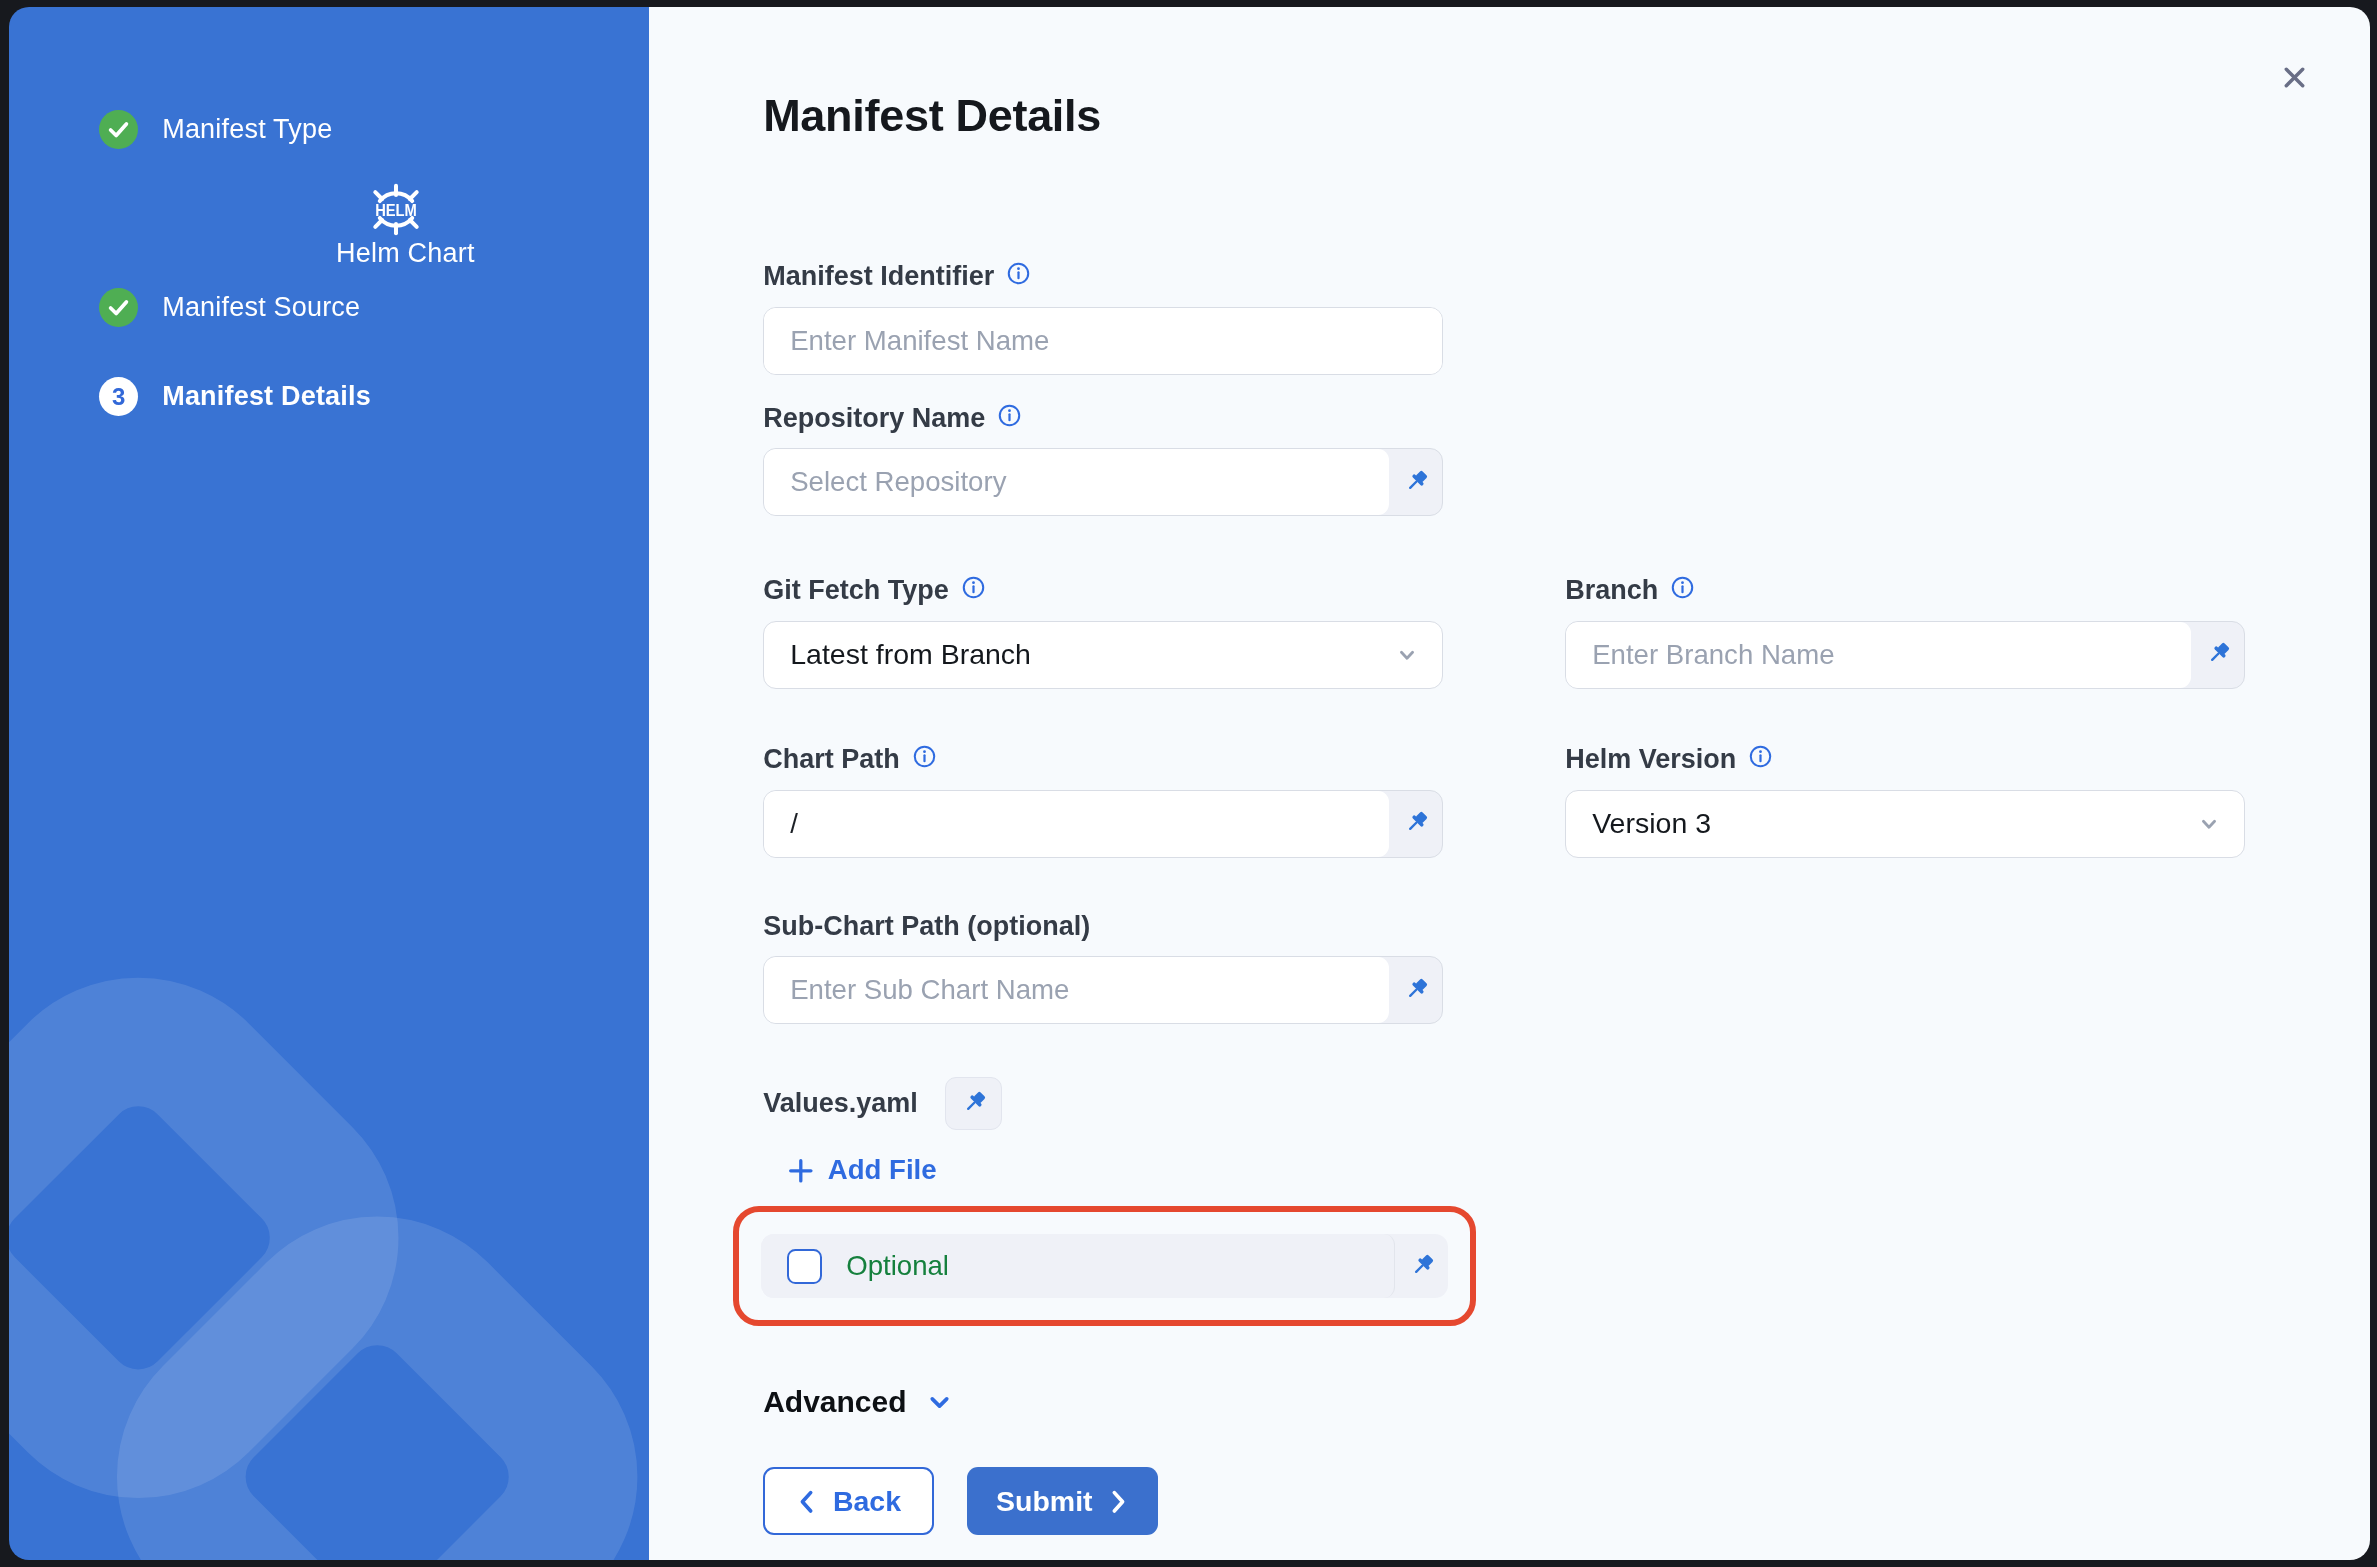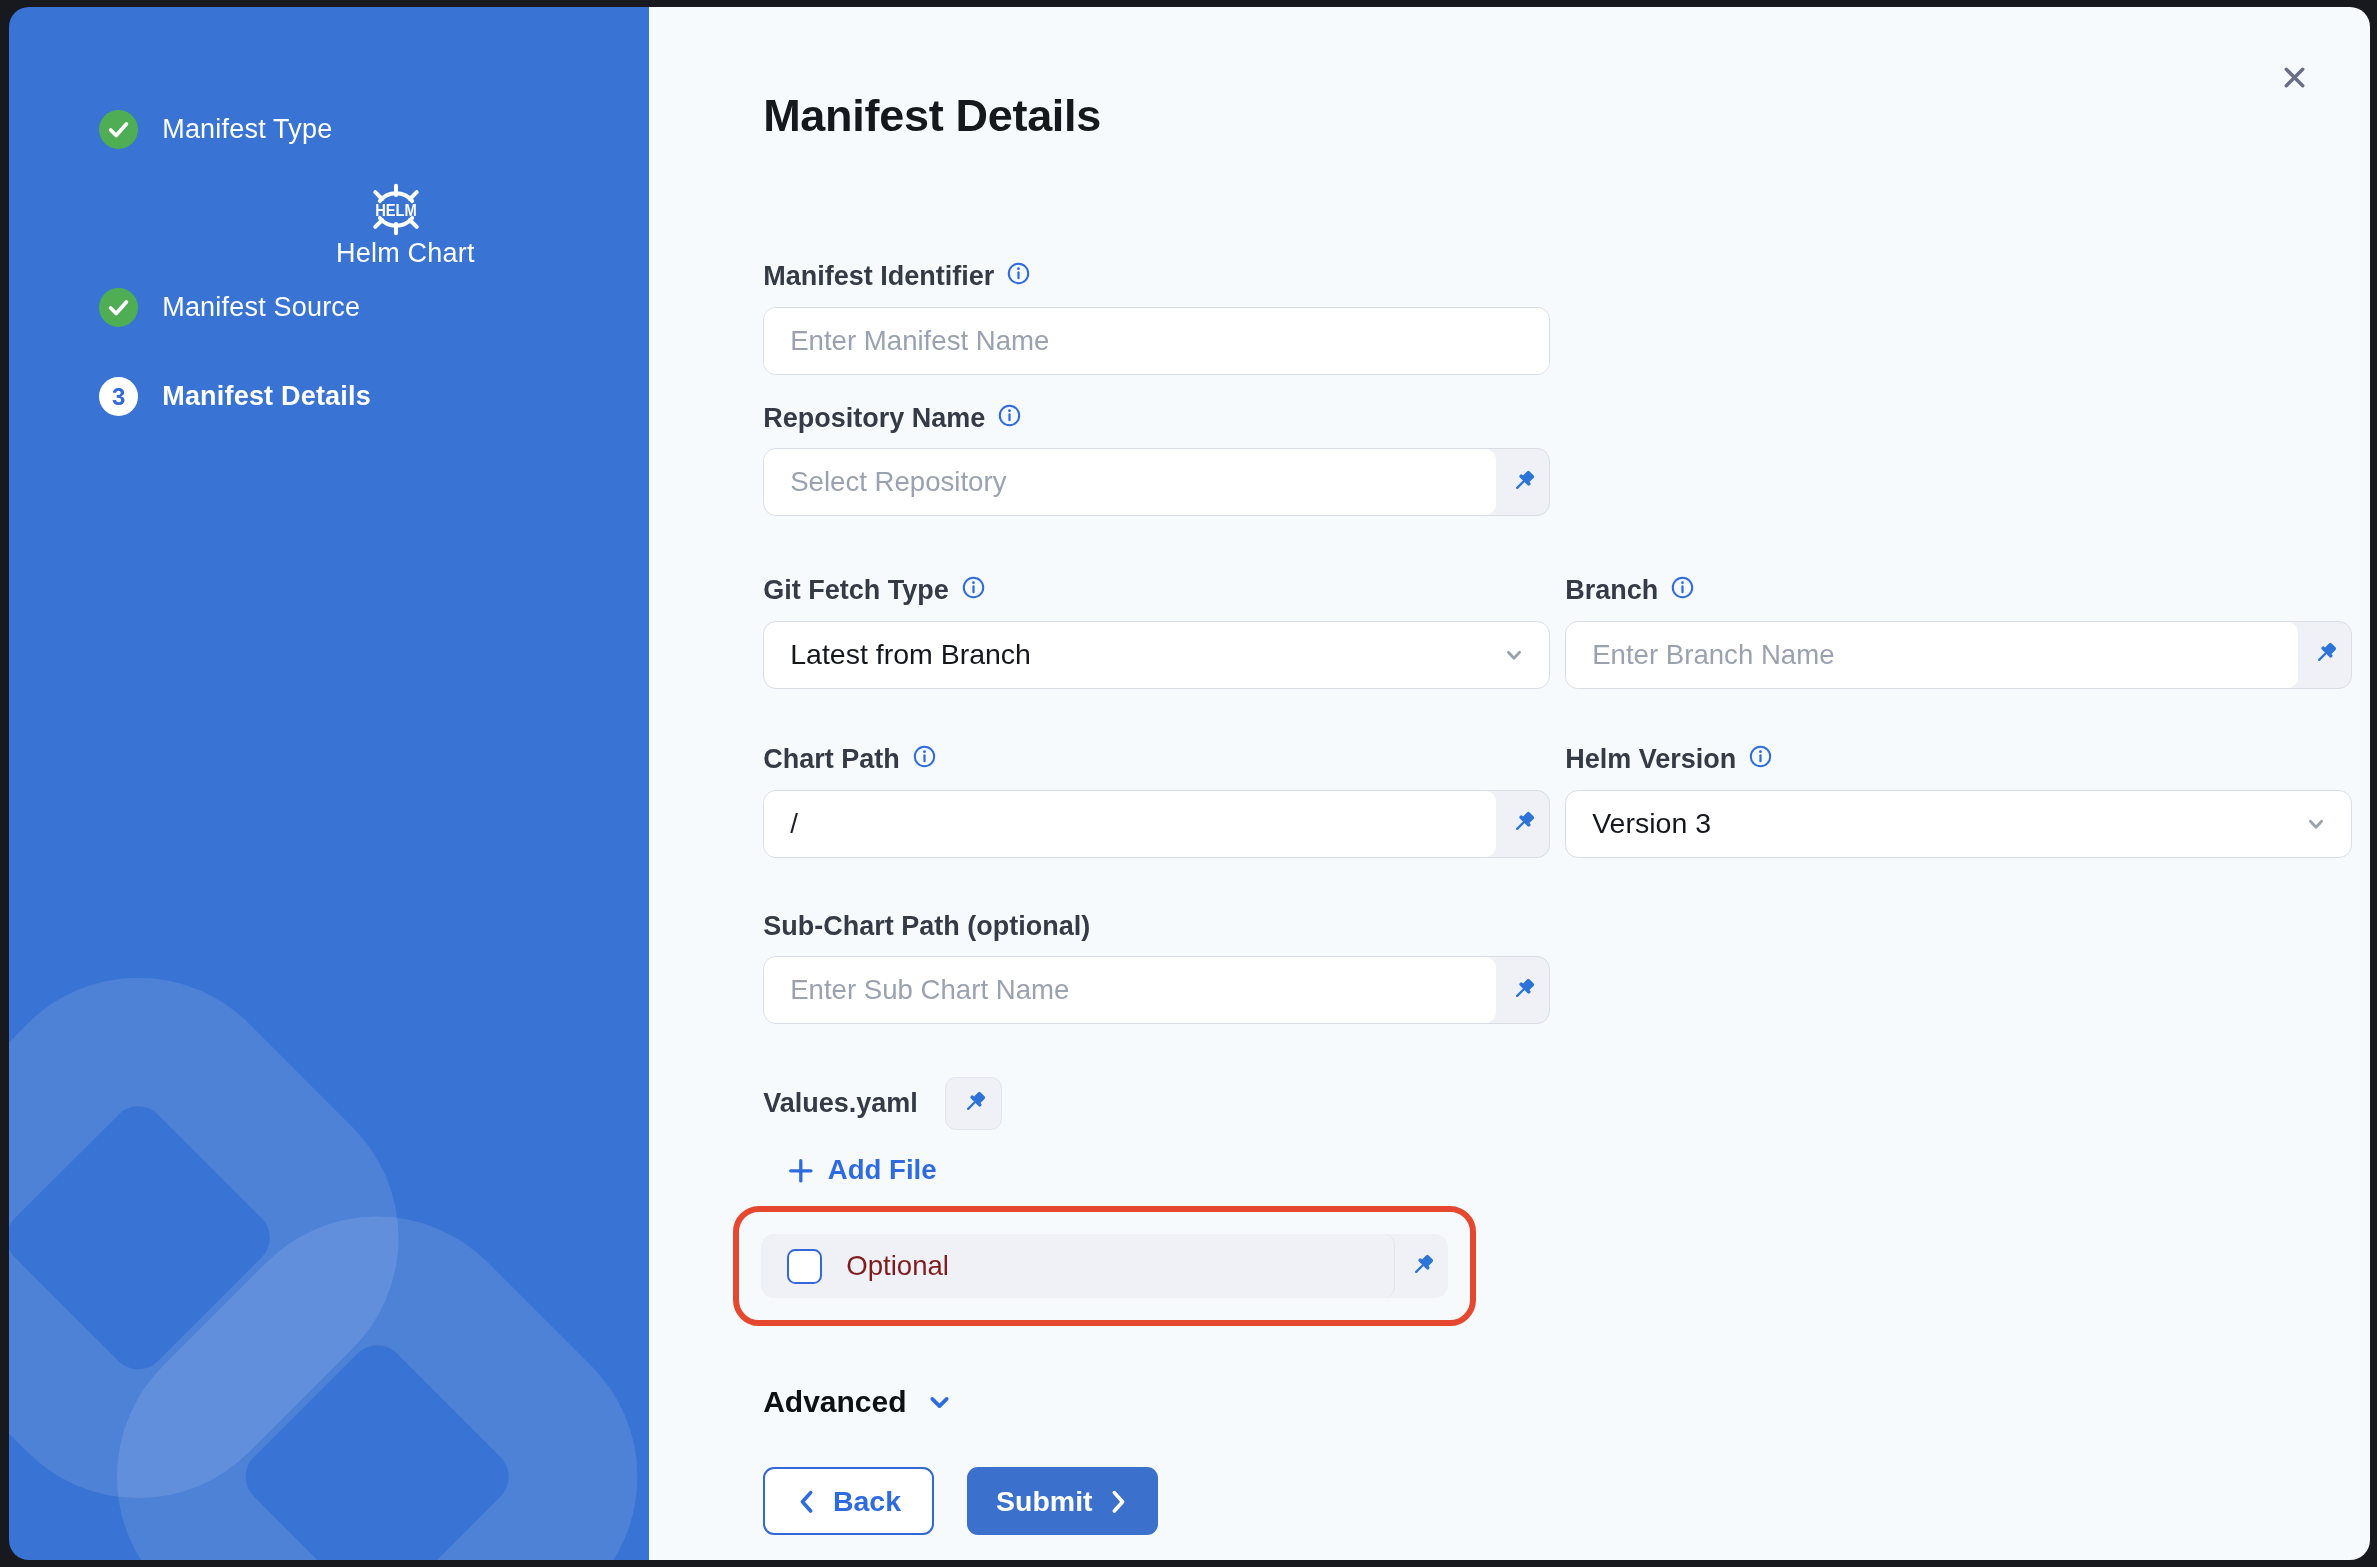--- a/index.html
+++ b/index.html
@@ -53,21 +53,21 @@
   .group { width:687px; }
   .mb30 { margin-bottom:27.6px; }
   .mb64 { margin-bottom:59px; }
   .mb60 { margin-bottom:55px; }
   .mb58 { margin-bottom:53px; }
   .label-row { display:flex; align-items:flex-start; gap:12px; margin-bottom:14.7px; }
   .field-label { font-size:27px; font-weight:600; color:#343b46; }
   .info-icon { width:25px; height:25px; display:block; }
   
   .field {
-    width:787px; height:68px; border:1.8px solid #D9DDE5; border-radius:13px;
+    width:680px; height:68px; border:1.8px solid #D9DDE5; border-radius:13px;
     background:#EFF1F7; display:flex; overflow:hidden;
   }
   .field .inner {
     flex:1; background:#fff; border-radius:11px; display:flex; align-items:center; padding:0 26px;
   }
   .field input {
     border:none; outline:none; width:100%; font-size:27.6px; color:#1c2026; background:transparent;
     font-family:"Liberation Sans", sans-serif;
   }
   .field input::placeholder { color:#9AA2B1; opacity:1; }
@@ -92,21 +92,21 @@
   }
   .field.optional { height:64px; background:#EFF1F7; border:none; }
   .field.optional .inner {
     background:#EFF1F7; border-right:1.8px solid #E2E5EC;
     border-radius:0 11px 11px 0; gap:24px;
   }
   .checkbox {
     width:35px; height:35px; background:#fff; border:2.8px solid #3268D8; border-radius:8.3px;
     flex-shrink:0; cursor:pointer;
   }
-  .optional-label { font-size:27.6px; color:#7f1d1d; }
+  .optional-label { font-size:27.6px; color:#15803d; }
   
   .advanced-row { margin-top:59px; display:flex; align-items:center; gap:18.4px; cursor:pointer; width:fit-content; }
   .advanced-label { font-size:30px; font-weight:700; color:#0d1014; }
   .chev-adv { width:29px; height:29px; display:block; }
   .btn-row { margin-top:48px; display:flex; gap:33px; }
   .btn { height:68px; border-radius:11px; display:flex; align-items:center; gap:14.7px;
          font-size:28.5px; font-weight:700; cursor:pointer; }
   .btn-back { background:#fff; border:2.8px solid #3268D8; color:#2F6BE0; padding:0 31px; }
   .btn-submit { background:#3B70CD; color:#ffffff; padding:0 29px; }
   .btn svg { display:block; }

